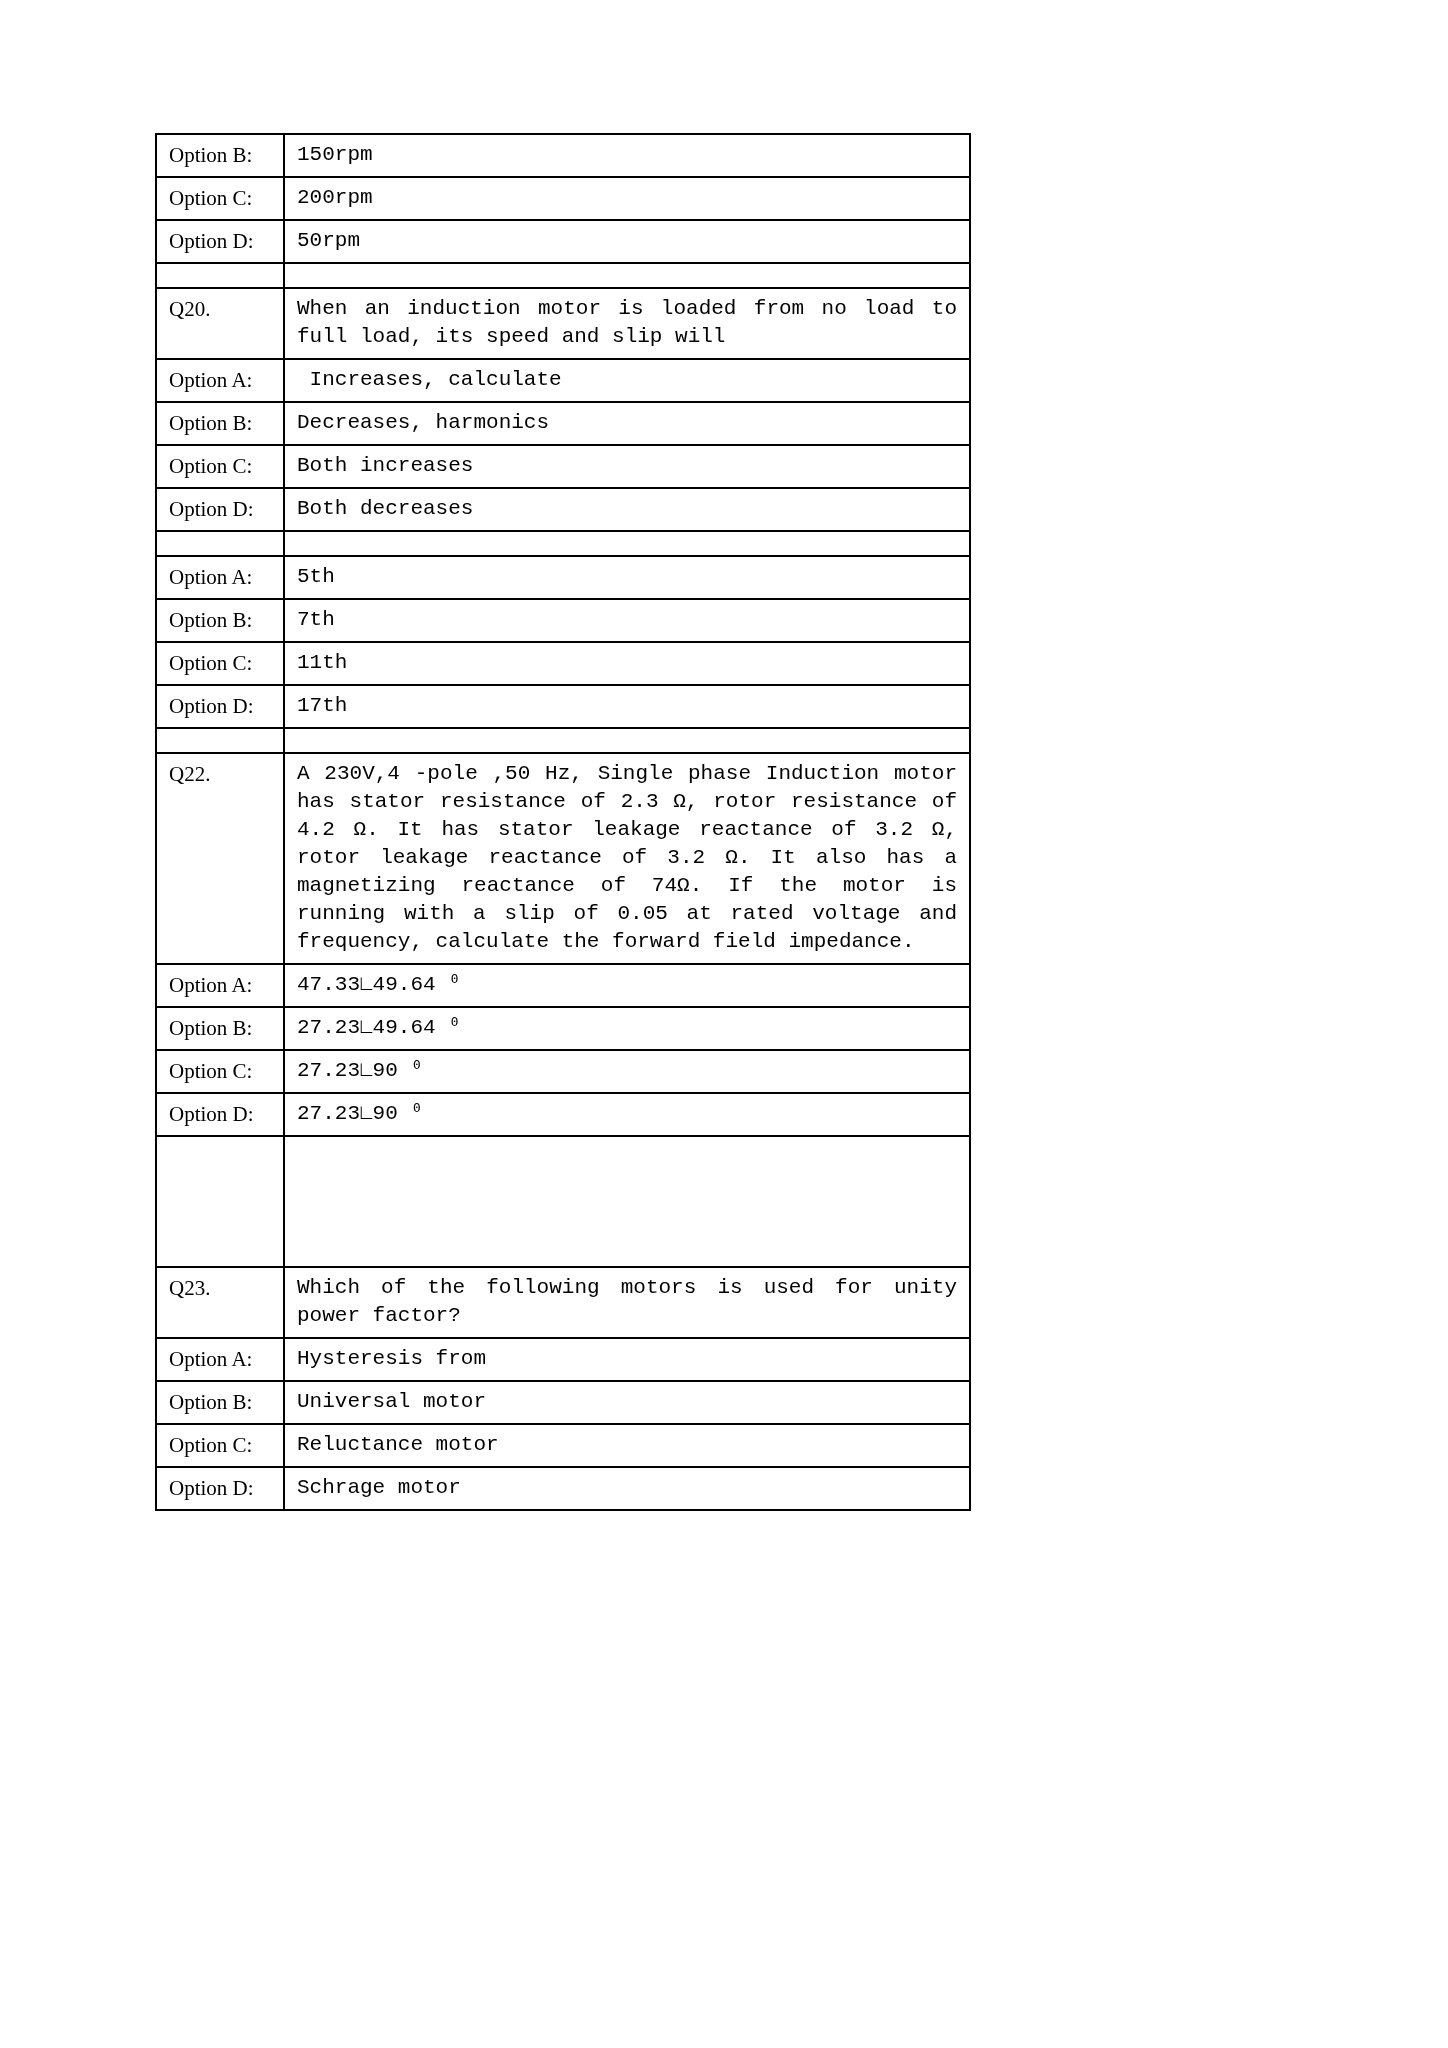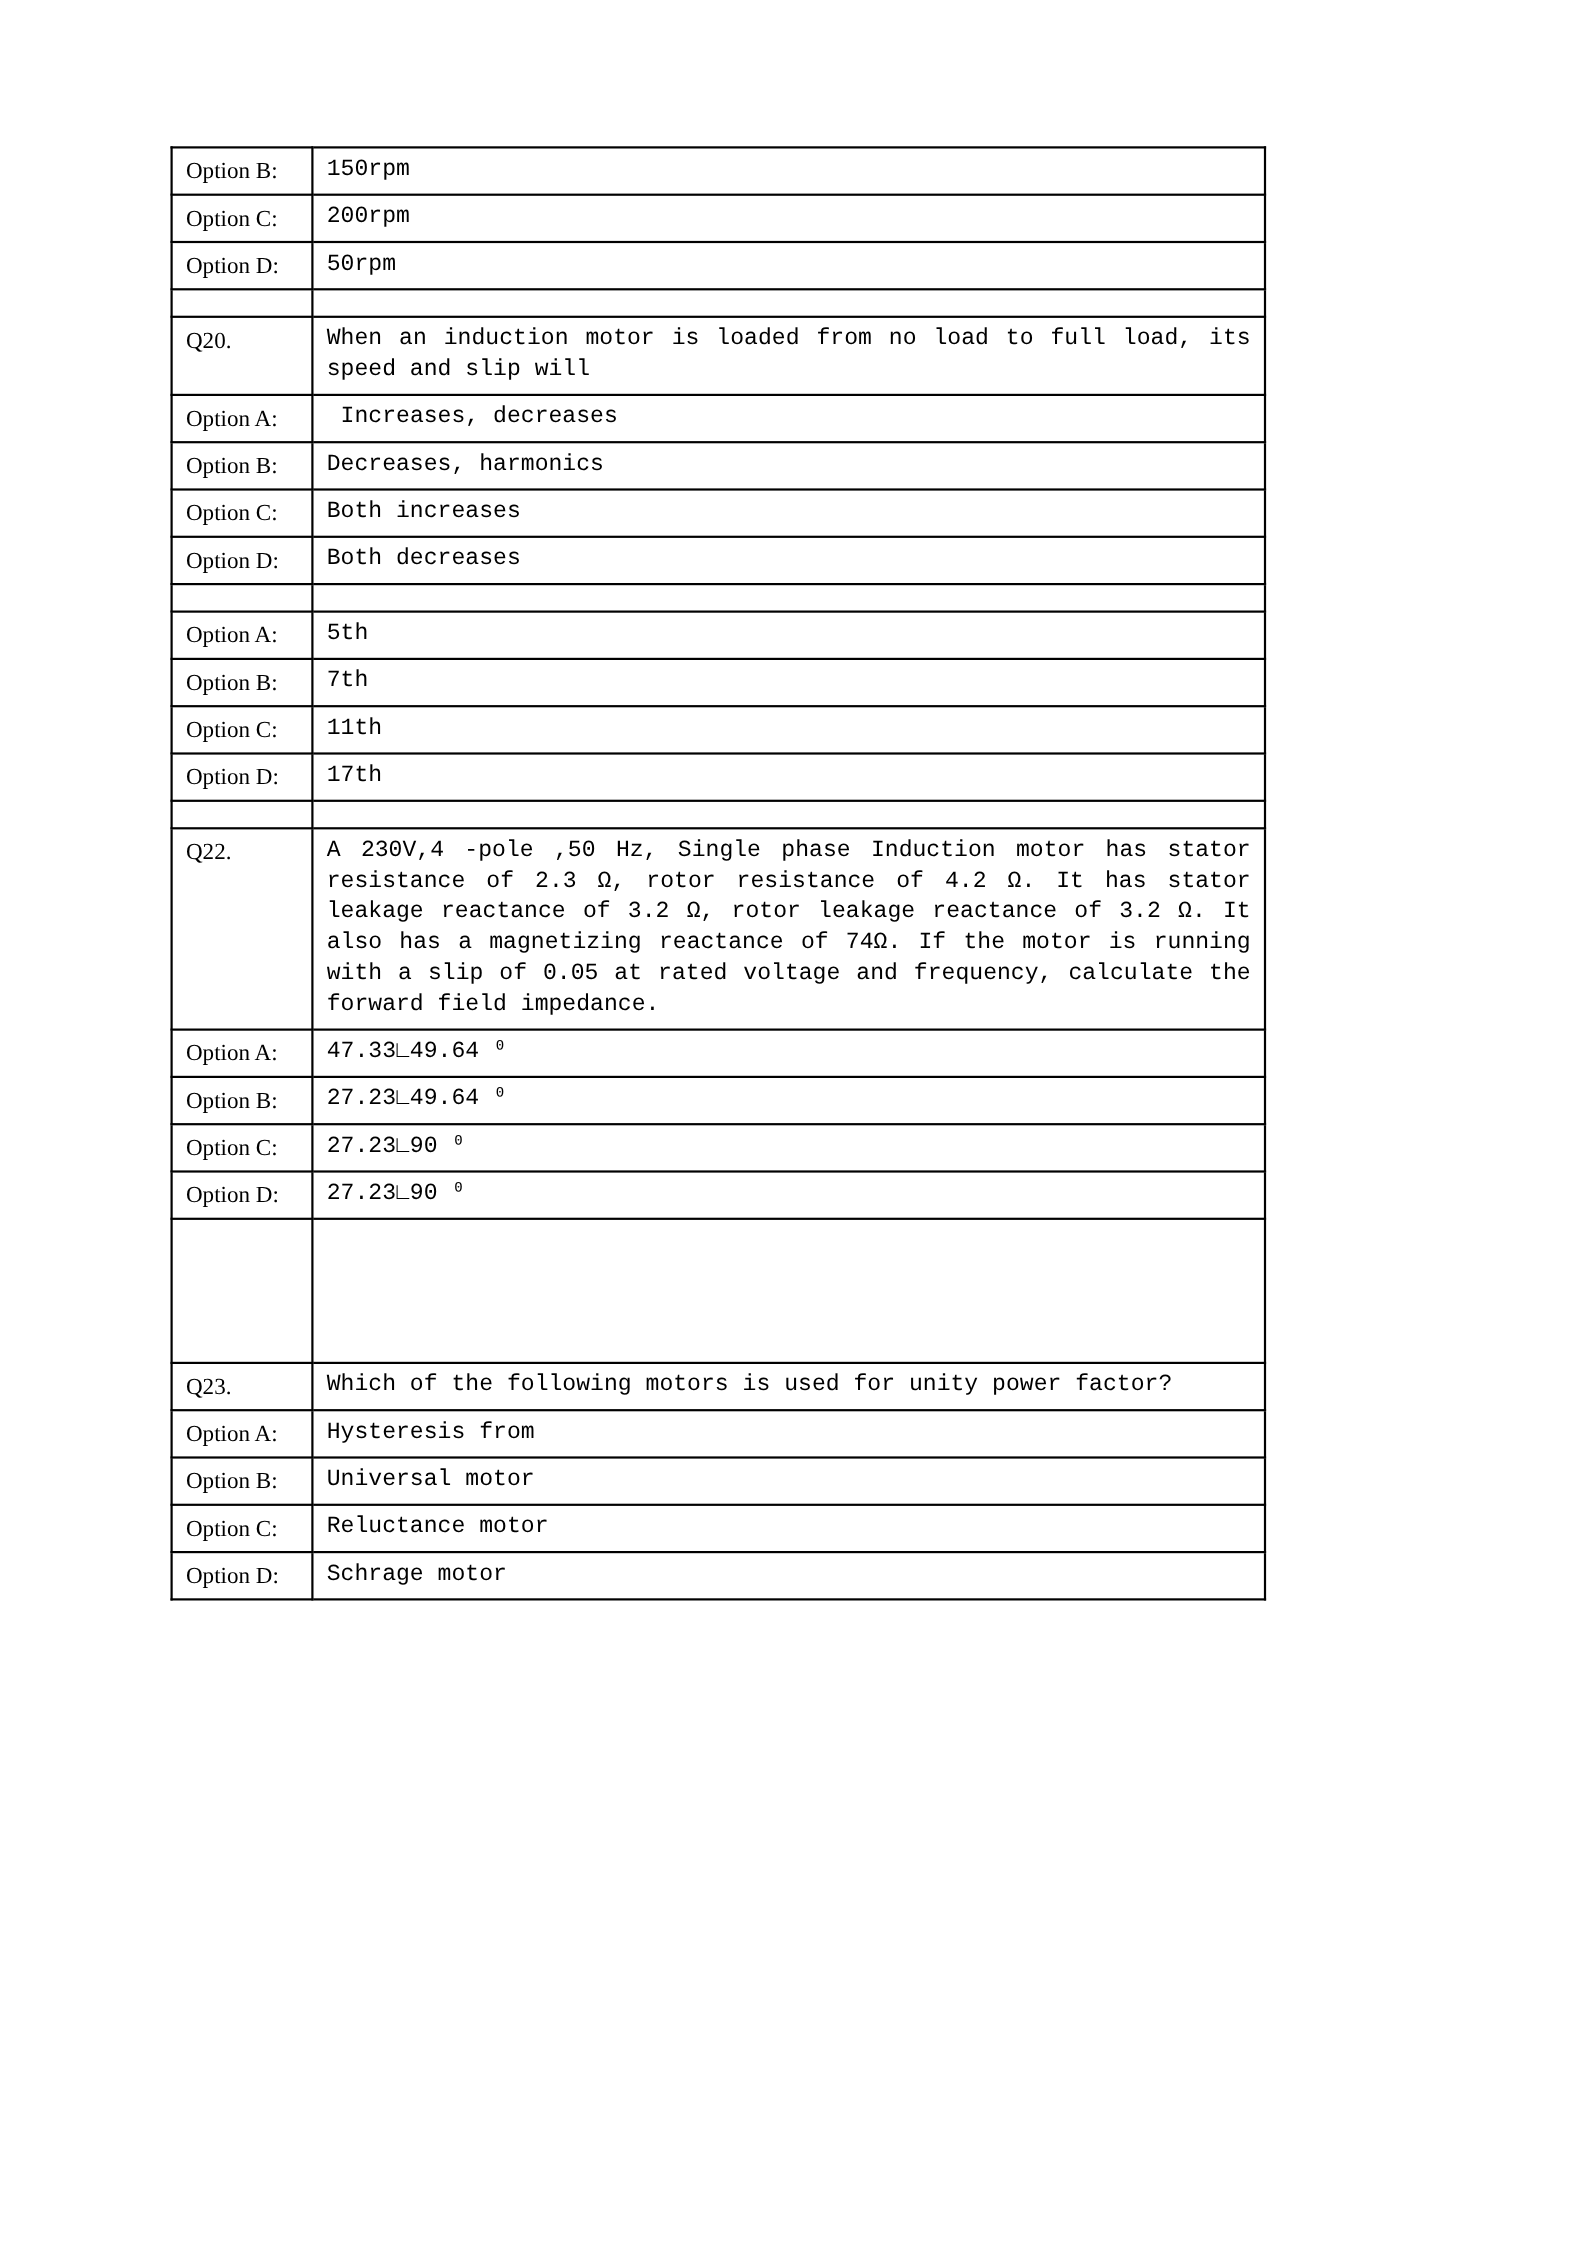--- a/index.html
+++ b/index.html
@@ -12,21 +12,21 @@
     position: relative;
     width: 1448px;
     height: 2048px;
     background: #ffffff;
     overflow: hidden;
   }
   table.questions {
     position: absolute;
     top: 133px;
     left: 155px;
-    width: 996px;
+    width: 816px;
     border-collapse: collapse;
     table-layout: fixed;
   }
   td {
     border: 2px solid #000000;
     vertical-align: top;
     font-size: 21px;
     line-height: 28px;
     padding: 6px 12px 7px 12px;
     overflow: hidden;
@@ -78,21 +78,21 @@
         <tr class="row-spacer">
           <td class="label-cell"></td>
           <td class="content-cell"></td>
         </tr>
         <tr class="row-question">
           <td class="label-cell">Q20.</td>
           <td class="content-cell">When an induction motor is loaded from no load to full load, its speed and slip will</td>
         </tr>
         <tr class="row-option">
           <td class="label-cell">Option A:</td>
-          <td class="content-cell"> Increases, decreases</td>
+          <td class="content-cell"> Increases, calculate</td>
         </tr>
         <tr class="row-option">
           <td class="label-cell">Option B:</td>
           <td class="content-cell">Decreases, harmonics</td>
         </tr>
         <tr class="row-option">
           <td class="label-cell">Option C:</td>
           <td class="content-cell">Both increases</td>
         </tr>
         <tr class="row-option">

